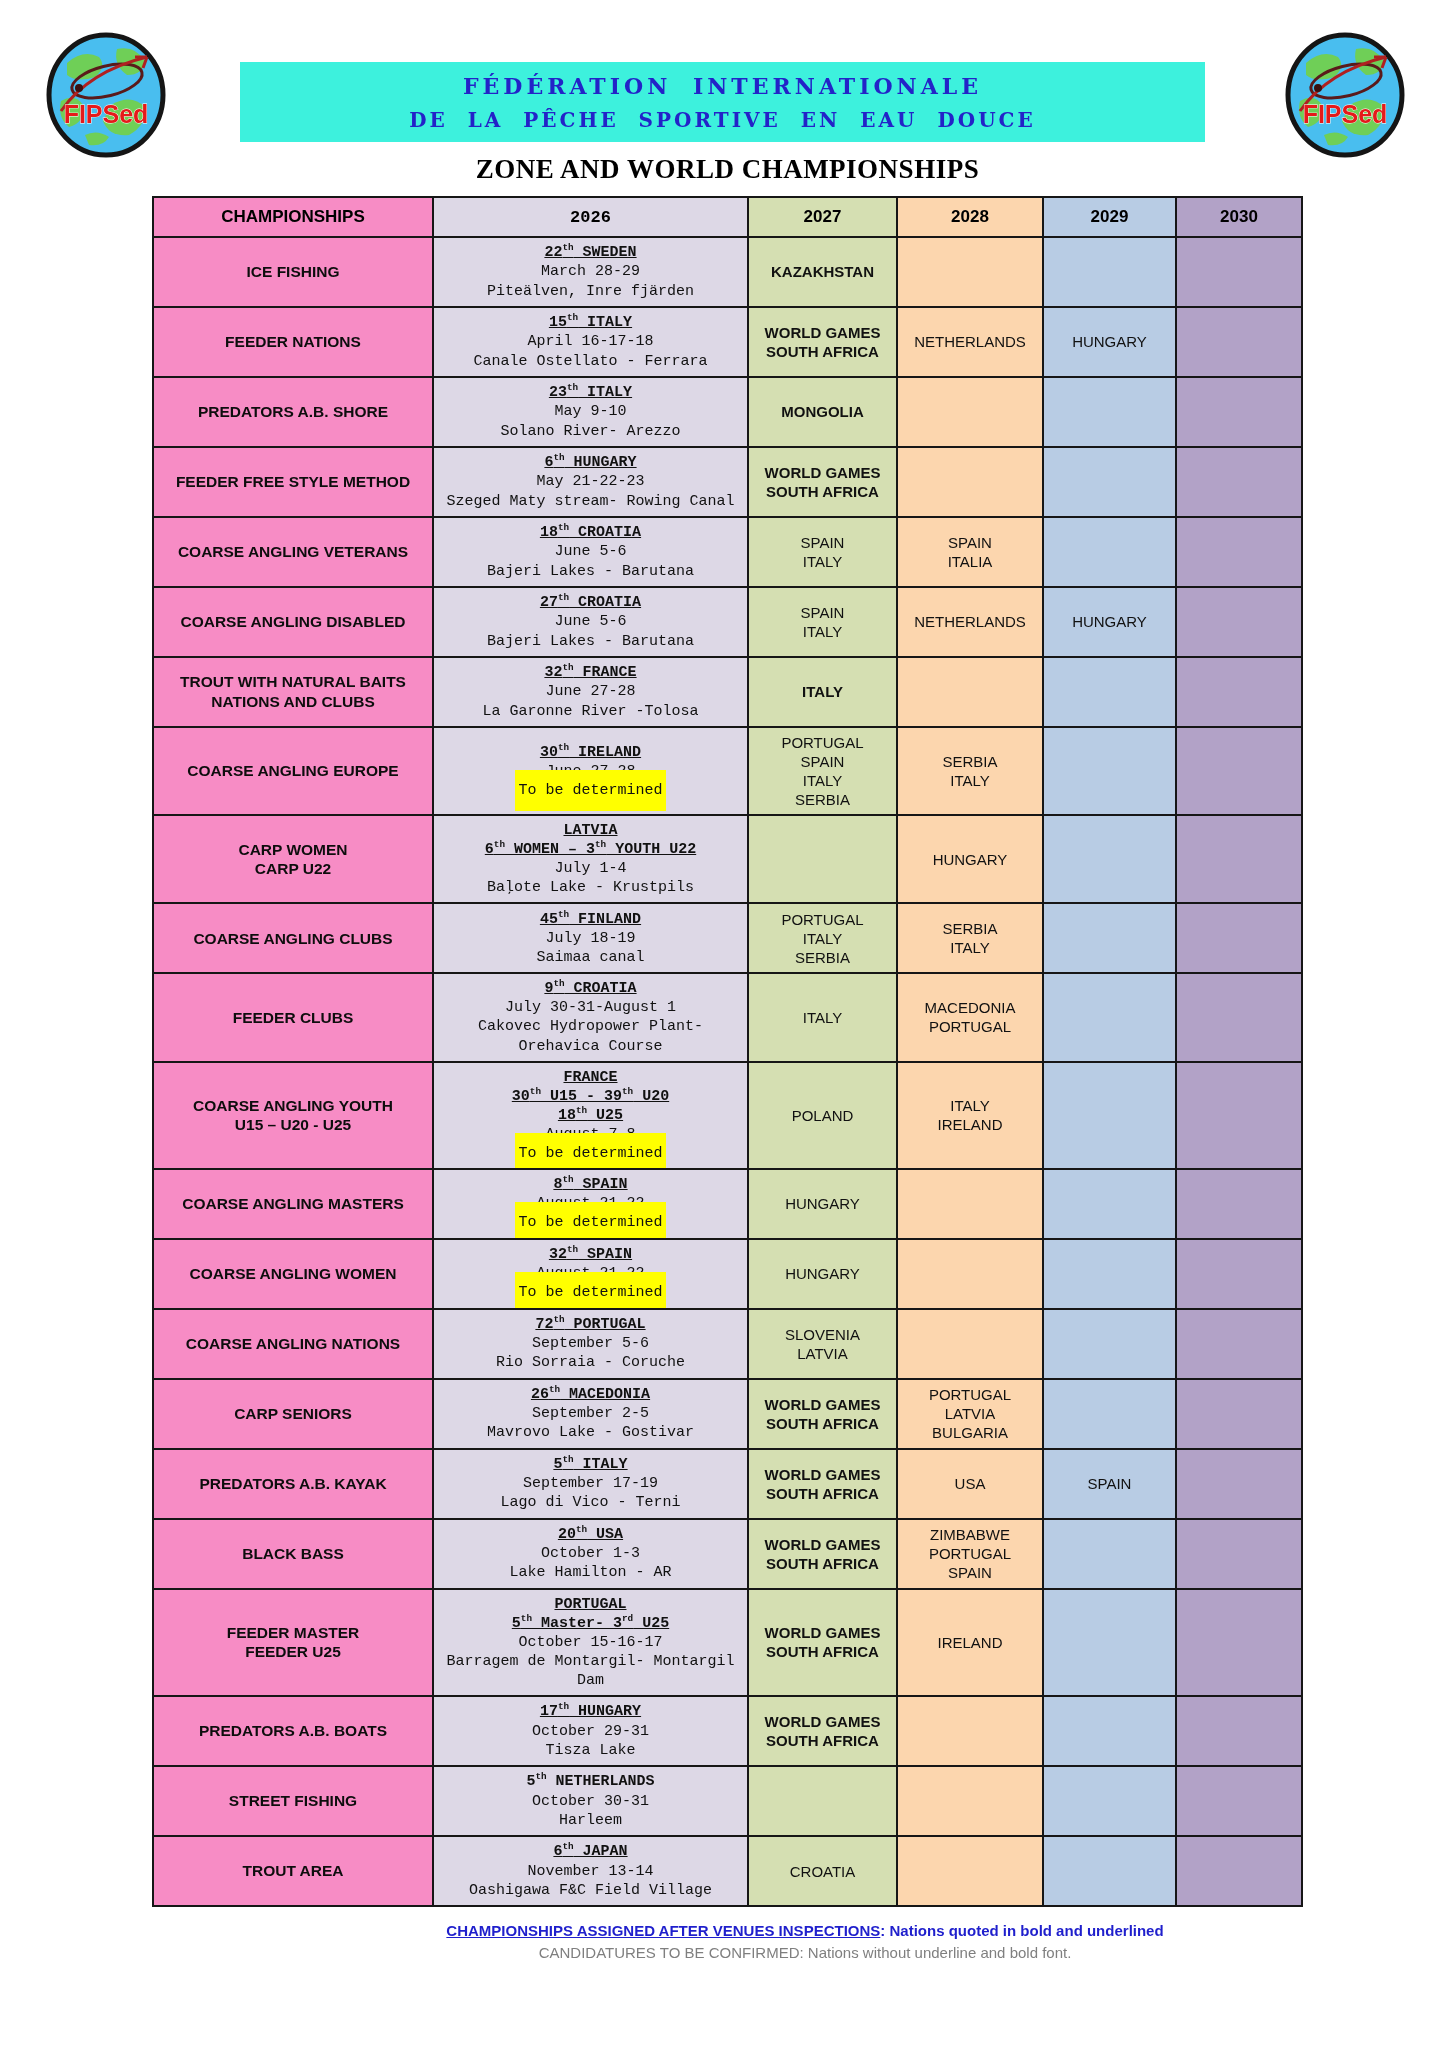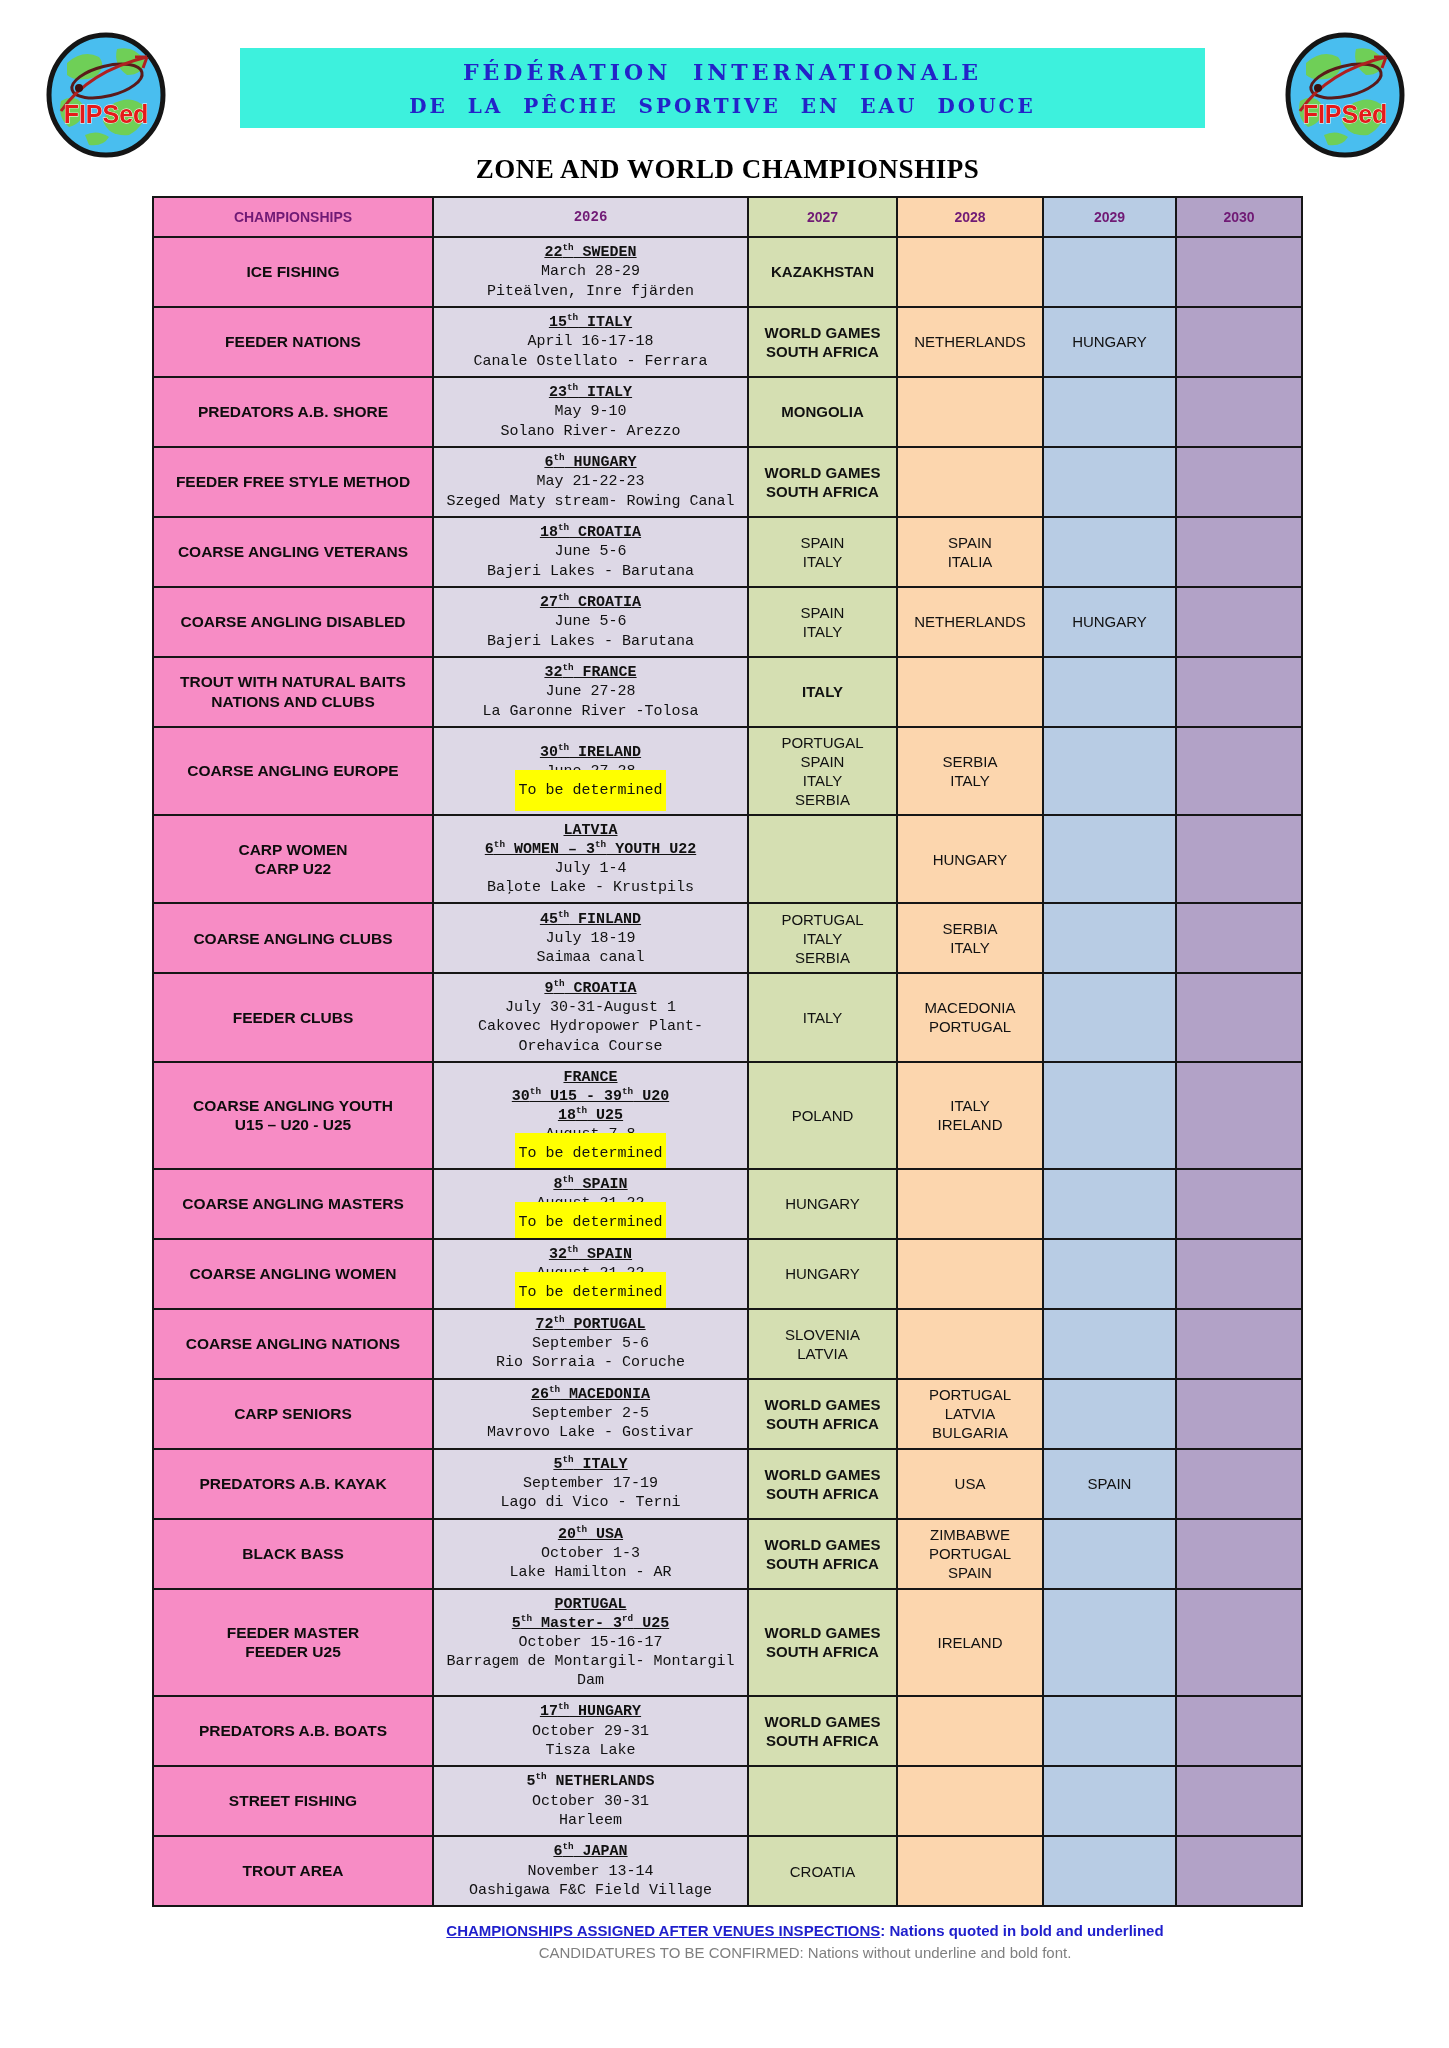--- a/index.html
+++ b/index.html
@@ -9,21 +9,21 @@
     --lg-blue:#1F1FCC; --lg-purple:#9B1B97; --lg-gray:#7F7F7F;
   }
   html,body{margin:0;padding:0;background:#e9e9e9;}
   .page{
     position:relative; width:1449px; height:2048px; background:#ffffff;
     margin:0 auto; font-family:"Liberation Sans", sans-serif; color:#111;
     overflow:hidden; box-sizing:border-box; padding-top:196px;
   }
   
   .banner{
-    position:absolute; left:240px; top:48px; width:965px; height:80px;
+    position:absolute; left:240px; top:62px; width:965px; height:80px;
     background:var(--banner-bg); display:flex; flex-direction:column;
     align-items:center; justify-content:center; gap:9px;
     font-family:"DejaVu Serif", serif; font-weight:bold; color:var(--banner-text);
   }
   .banner .l1{font-size:22px; letter-spacing:4px; word-spacing:10px;}
   .banner .l2{font-size:20px; letter-spacing:3px; word-spacing:10px;}
   .logo{position:absolute; top:31px; width:122px; height:128px;}
   .logo.left{left:45px;}
   .logo.right{left:1284px;}
   .title{
@@ -33,21 +33,21 @@
   }
   
   table.sched{
     border-collapse:collapse; table-layout:fixed; width:1149px;
     margin-left:152px; background:#fff;
   }
   table.sched th, table.sched td{
     border:2px solid #161616; text-align:center; vertical-align:middle;
     padding:5px 3px; overflow:hidden;
   }
-  thead th{height:28px; font-size:14px; font-weight:bold; color:#701a75;}
+  thead th{height:28px; font-size:17px; font-weight:bold; color:#000000;}
   .col-champ{background:var(--pink);}
   .col-2026{background:var(--lav);font-family:Liberation Mono, monospace;}
   .col-2027{background:var(--green);}
   .col-2028{background:var(--orange);}
   .col-2029{background:var(--blue);}
   .col-2030{background:var(--purple);margin-left:44px;}
   tbody td{height:58px; font-size:15px; line-height:1.27;}
   tbody td.champ{font-weight:bold; font-size:15.5px; color:#0d0d0d;}
   .ln{display:block;}
   .ln.bu{font-weight:bold; text-decoration:underline;}

